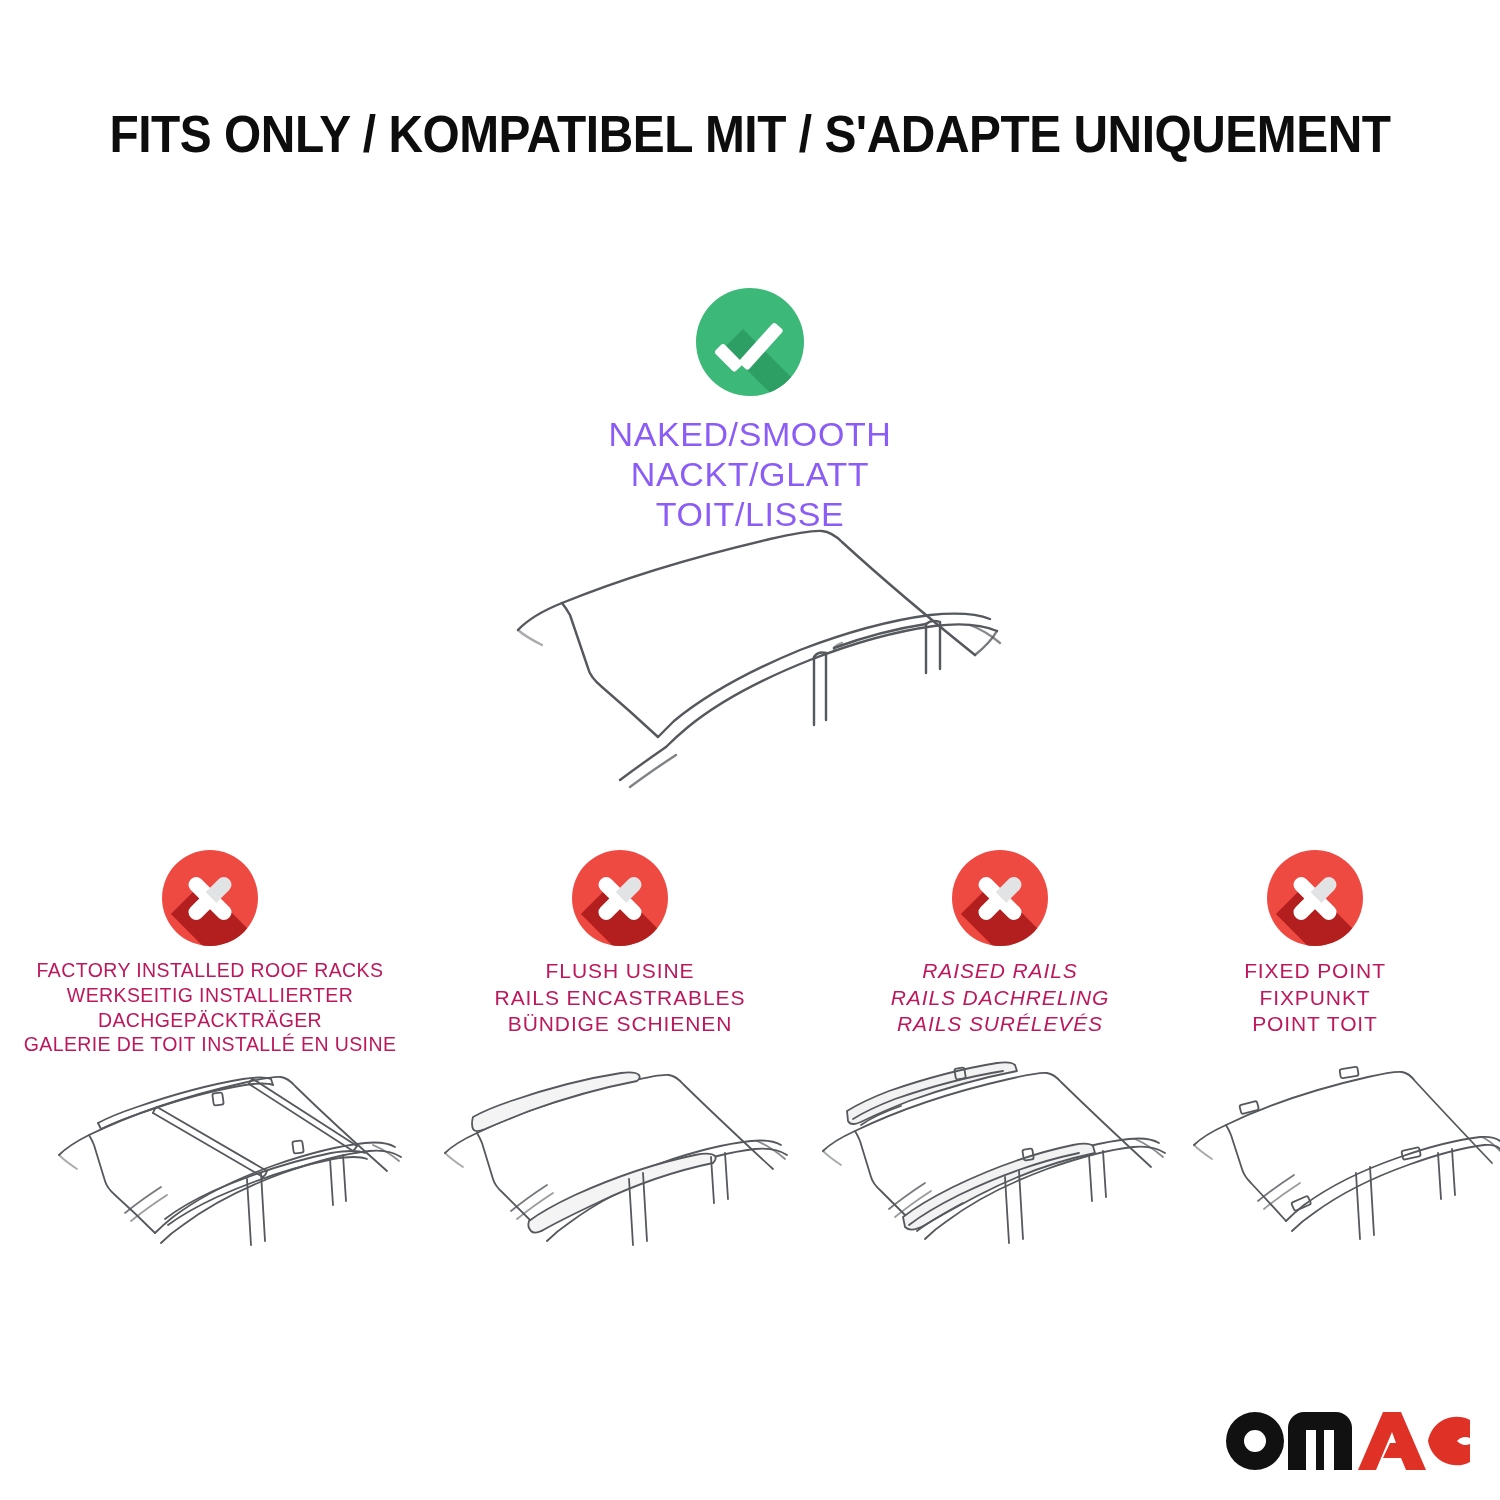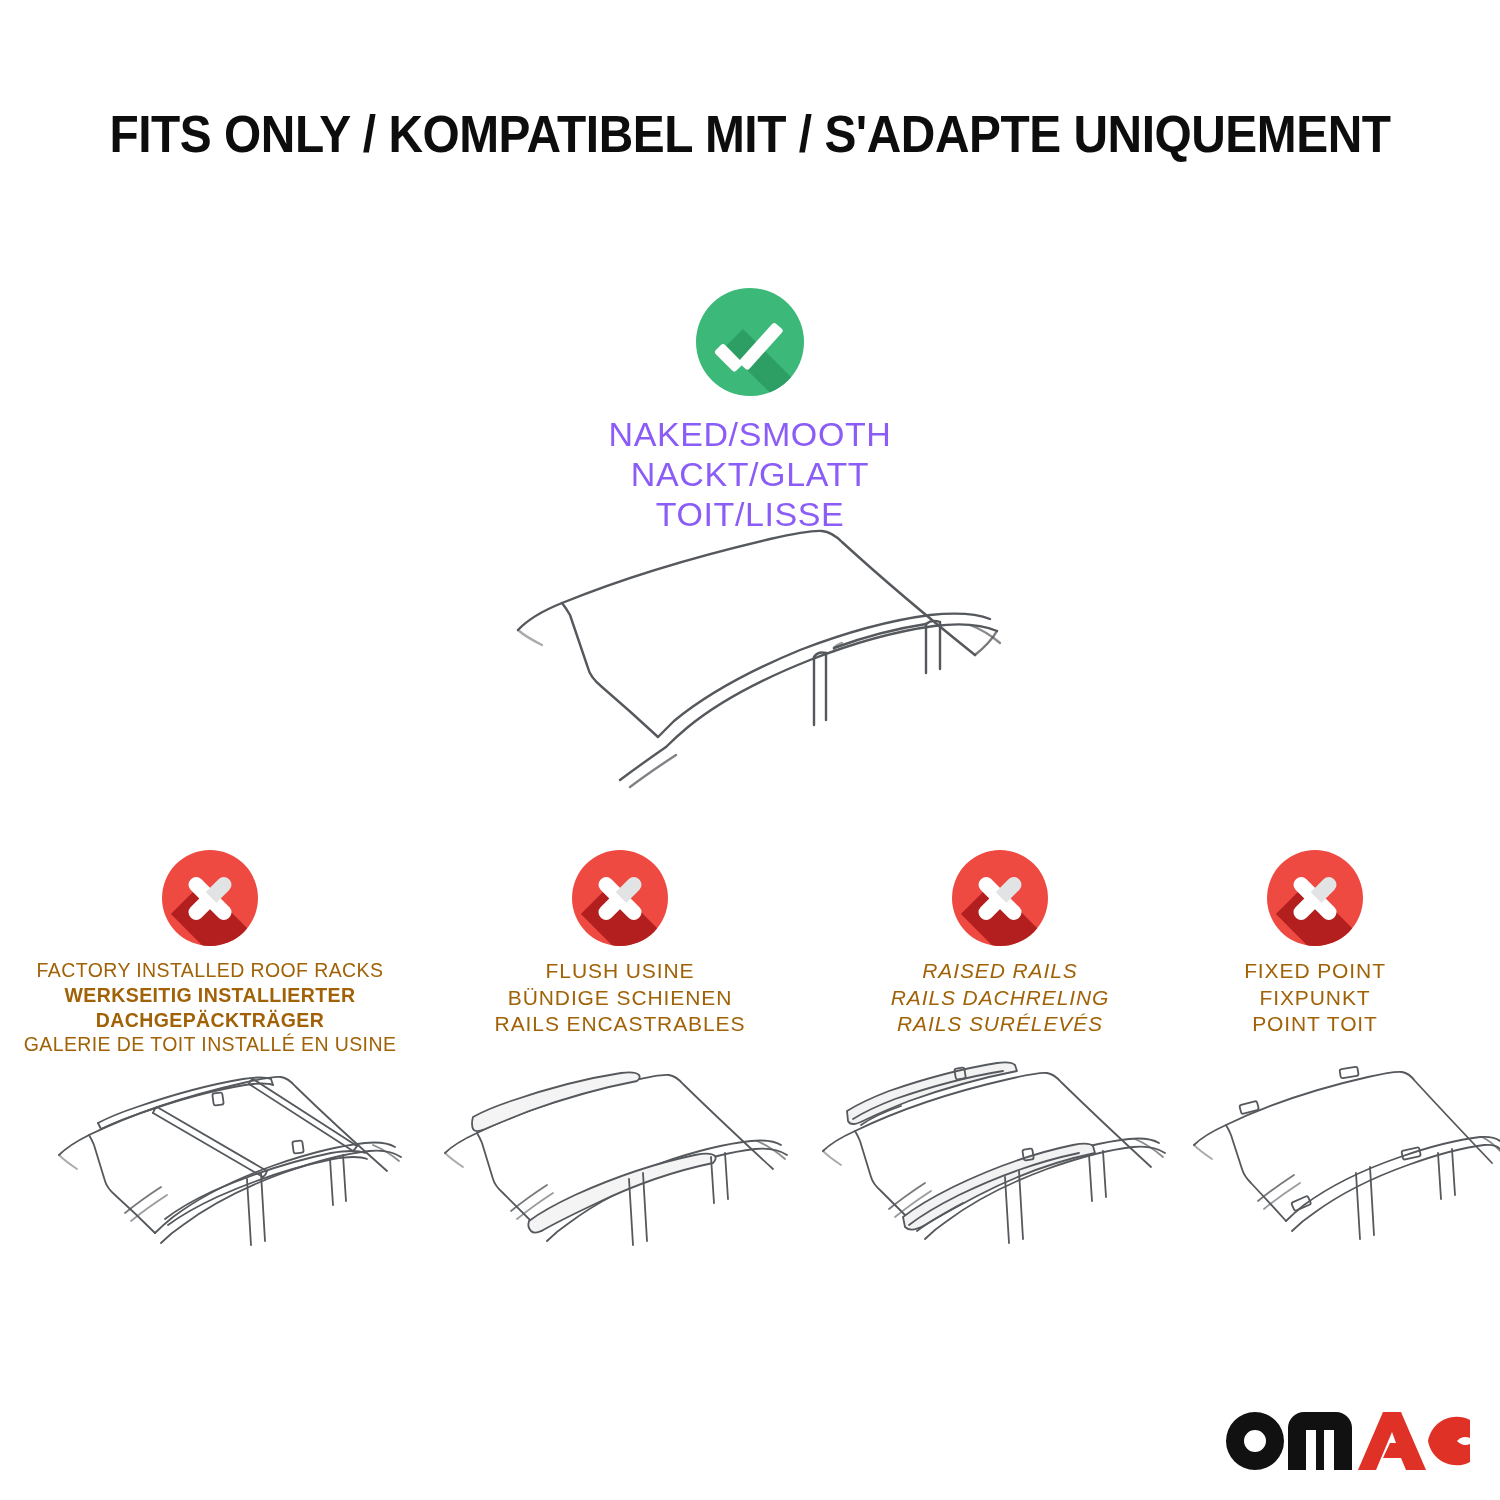--- a/index.html
+++ b/index.html
@@ -138,25 +138,25 @@
     background: linear-gradient(90deg,#ffffff 0%,#ffffff 52%,#e2e3e4 52%,#e2e3e4 100%);
   }
 
   .nofit-labels {
     margin-top: 4px;
     font-family: "Liberation Sans", sans-serif;
     font-weight: 400;
     font-size: 21px;
     line-height: 1.27;
     letter-spacing: 0.9px;
-    color: #a16207;
+    color: #be185d;
     white-space: nowrap;
   }
   .nofit-labels.tight { font-size: 19.5px; letter-spacing: 0.4px; }
-  .nofit-labels .wrapline { white-space: normal; font-weight: bold; }
+  .nofit-labels .wrapline { white-space: normal; }
 
   .roof-art {
     position: absolute;
     top: 1045px;
     height: 250px;
   }
 
   
   #omac-logo {
     position: absolute;
@@ -228,22 +228,22 @@
 <div class="nofit-col" style="left:425px; width:390px;">
   <div class="icon-wrap">
     <div class="status-icon red">
       <div class="shadow"></div>
       <div class="bar-a"></div>
       <div class="bar-b"></div>
     </div>
   </div>
   <div class="nofit-labels">
     <div>FLUSH USINE</div>
+    <div>RAILS ENCASTRABLES</div>
     <div>BÜNDIGE SCHIENEN</div>
-    <div>RAILS ENCASTRABLES</div>
   </div>
 </div>
 
 <div class="nofit-col" style="left:805px; width:390px;font-style:italic;">
   <div class="icon-wrap">
     <div class="status-icon red">
       <div class="shadow"></div>
       <div class="bar-a"></div>
       <div class="bar-b"></div>
     </div>

